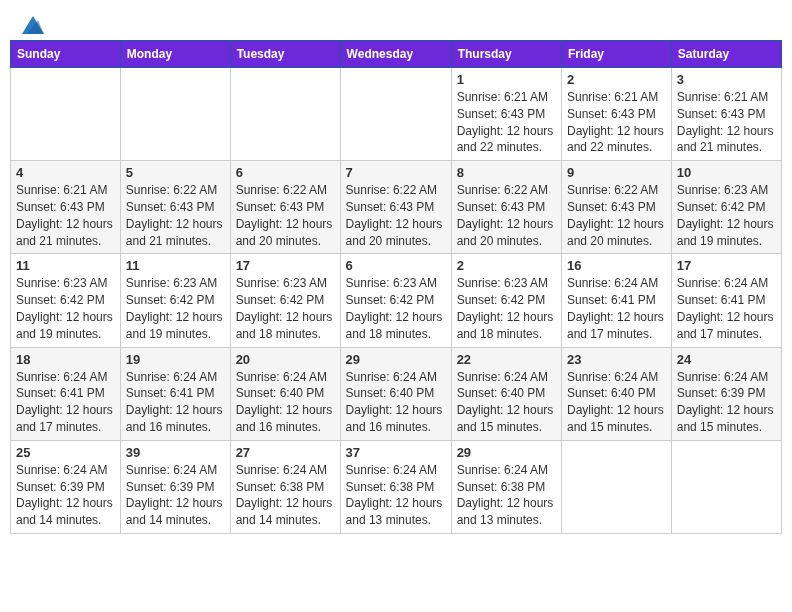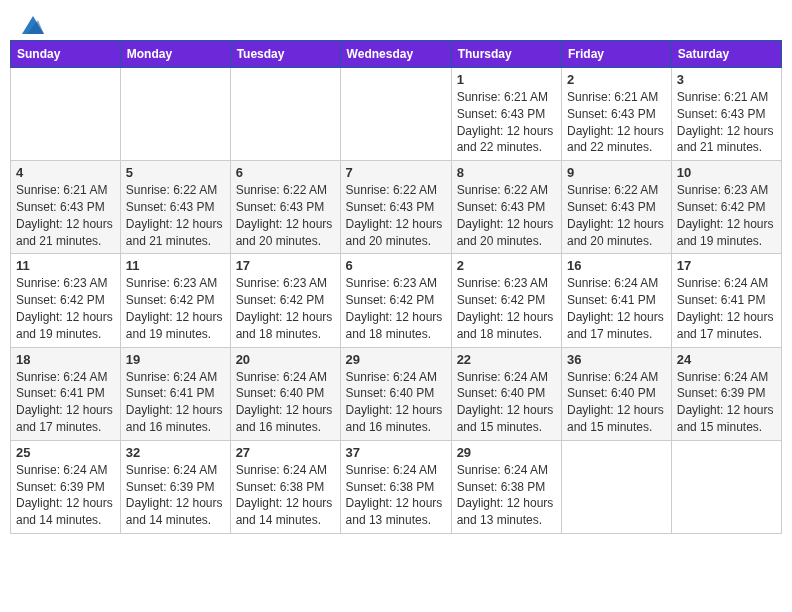--- a/index.html
+++ b/index.html
@@ -284,21 +284,21 @@
 and 16 minutes.</div>
           </td>
           <td>
             <div class="day-number">22</div>
             <div class="day-info" style="white-space: pre-line;">Sunrise: 6:24 AM
 Sunset: 6:40 PM
 Daylight: 12 hours
 and 15 minutes.</div>
           </td>
           <td>
-            <div class="day-number">36</div>
+            <div class="day-number">23</div>
             <div class="day-info" style="white-space: pre-line;">Sunrise: 6:24 AM
 Sunset: 6:40 PM
 Daylight: 12 hours
 and 15 minutes.</div>
           </td>
           <td>
             <div class="day-number">24</div>
             <div class="day-info" style="white-space: pre-line;">Sunrise: 6:24 AM
 Sunset: 6:39 PM
 Daylight: 12 hours
@@ -307,21 +307,21 @@
         </tr>
         <tr>
           <td>
             <div class="day-number">25</div>
             <div class="day-info" style="white-space: pre-line;">Sunrise: 6:24 AM
 Sunset: 6:39 PM
 Daylight: 12 hours
 and 14 minutes.</div>
           </td>
           <td>
-            <div class="day-number">32</div>
+            <div class="day-number">39</div>
             <div class="day-info" style="white-space: pre-line;">Sunrise: 6:24 AM
 Sunset: 6:39 PM
 Daylight: 12 hours
 and 14 minutes.</div>
           </td>
           <td>
             <div class="day-number">27</div>
             <div class="day-info" style="white-space: pre-line;">Sunrise: 6:24 AM
 Sunset: 6:38 PM
 Daylight: 12 hours

